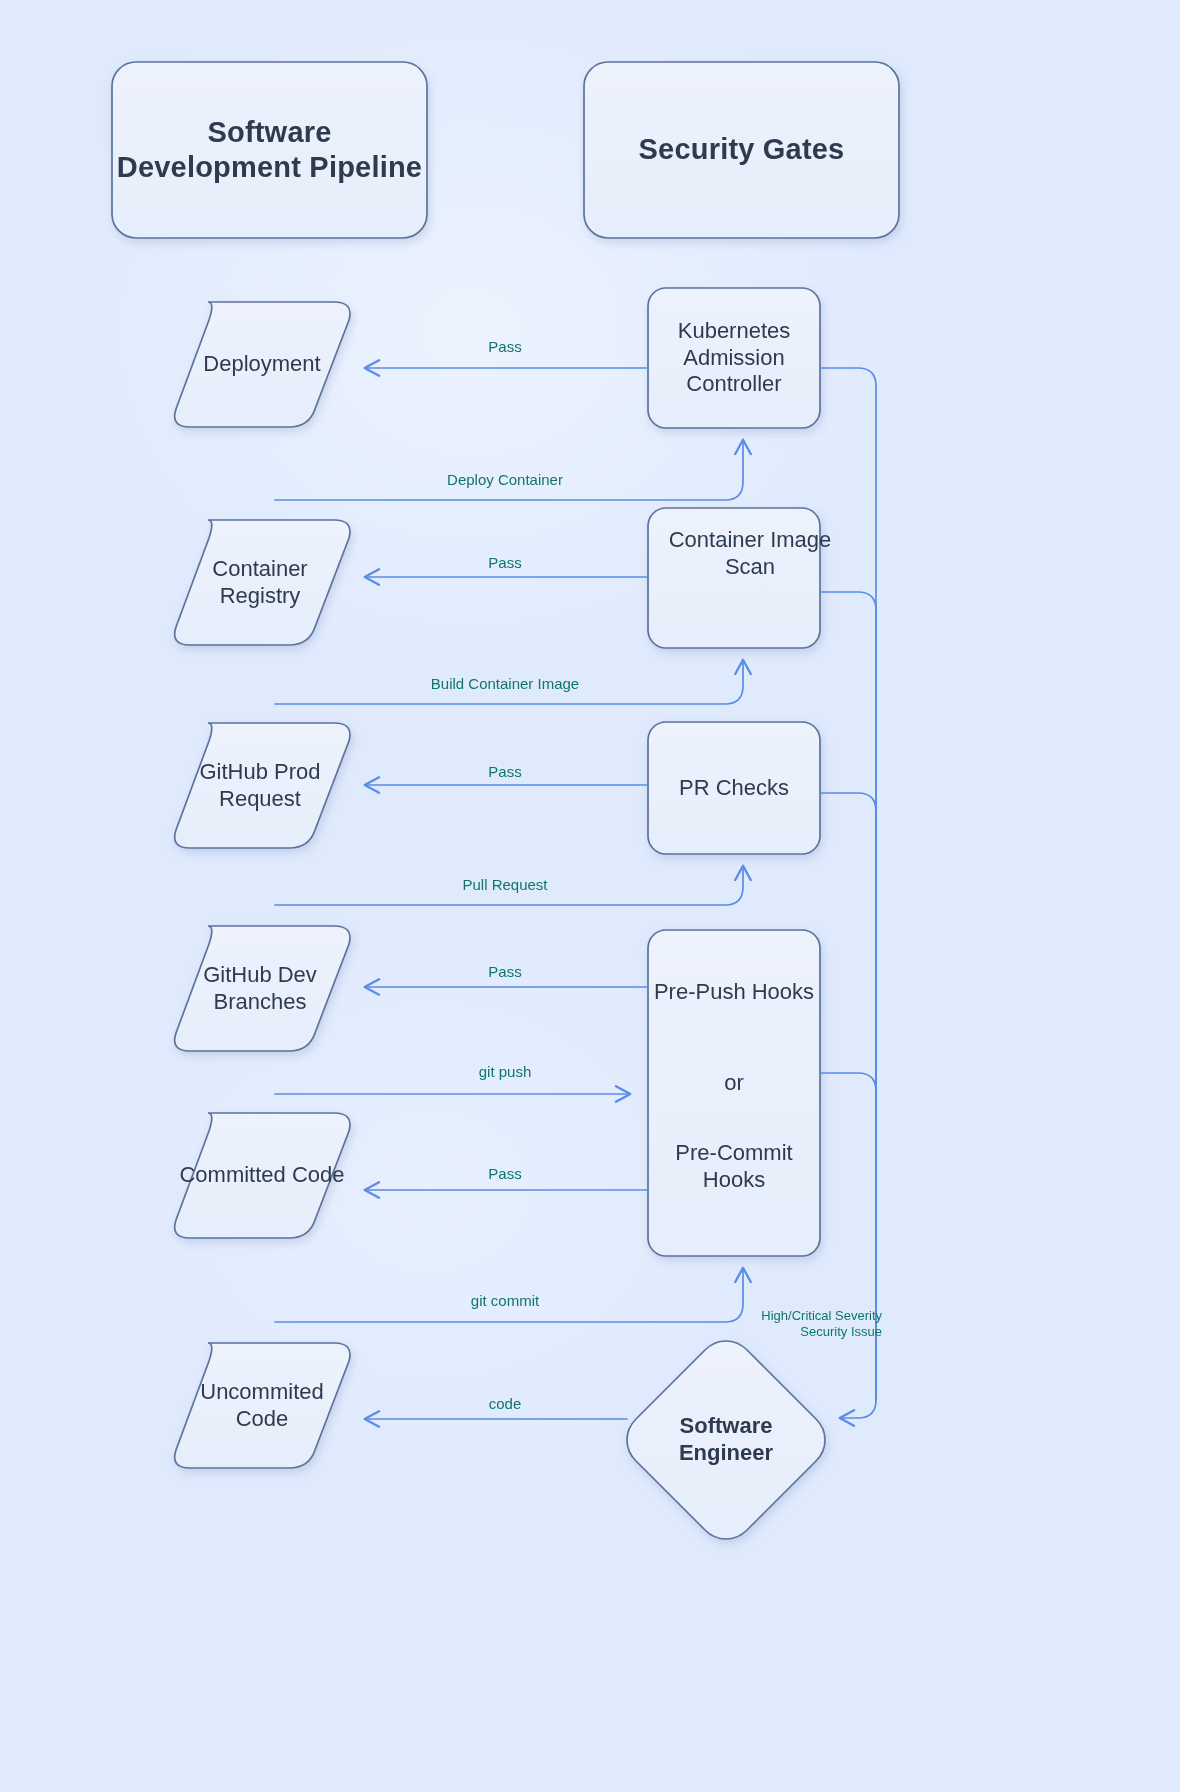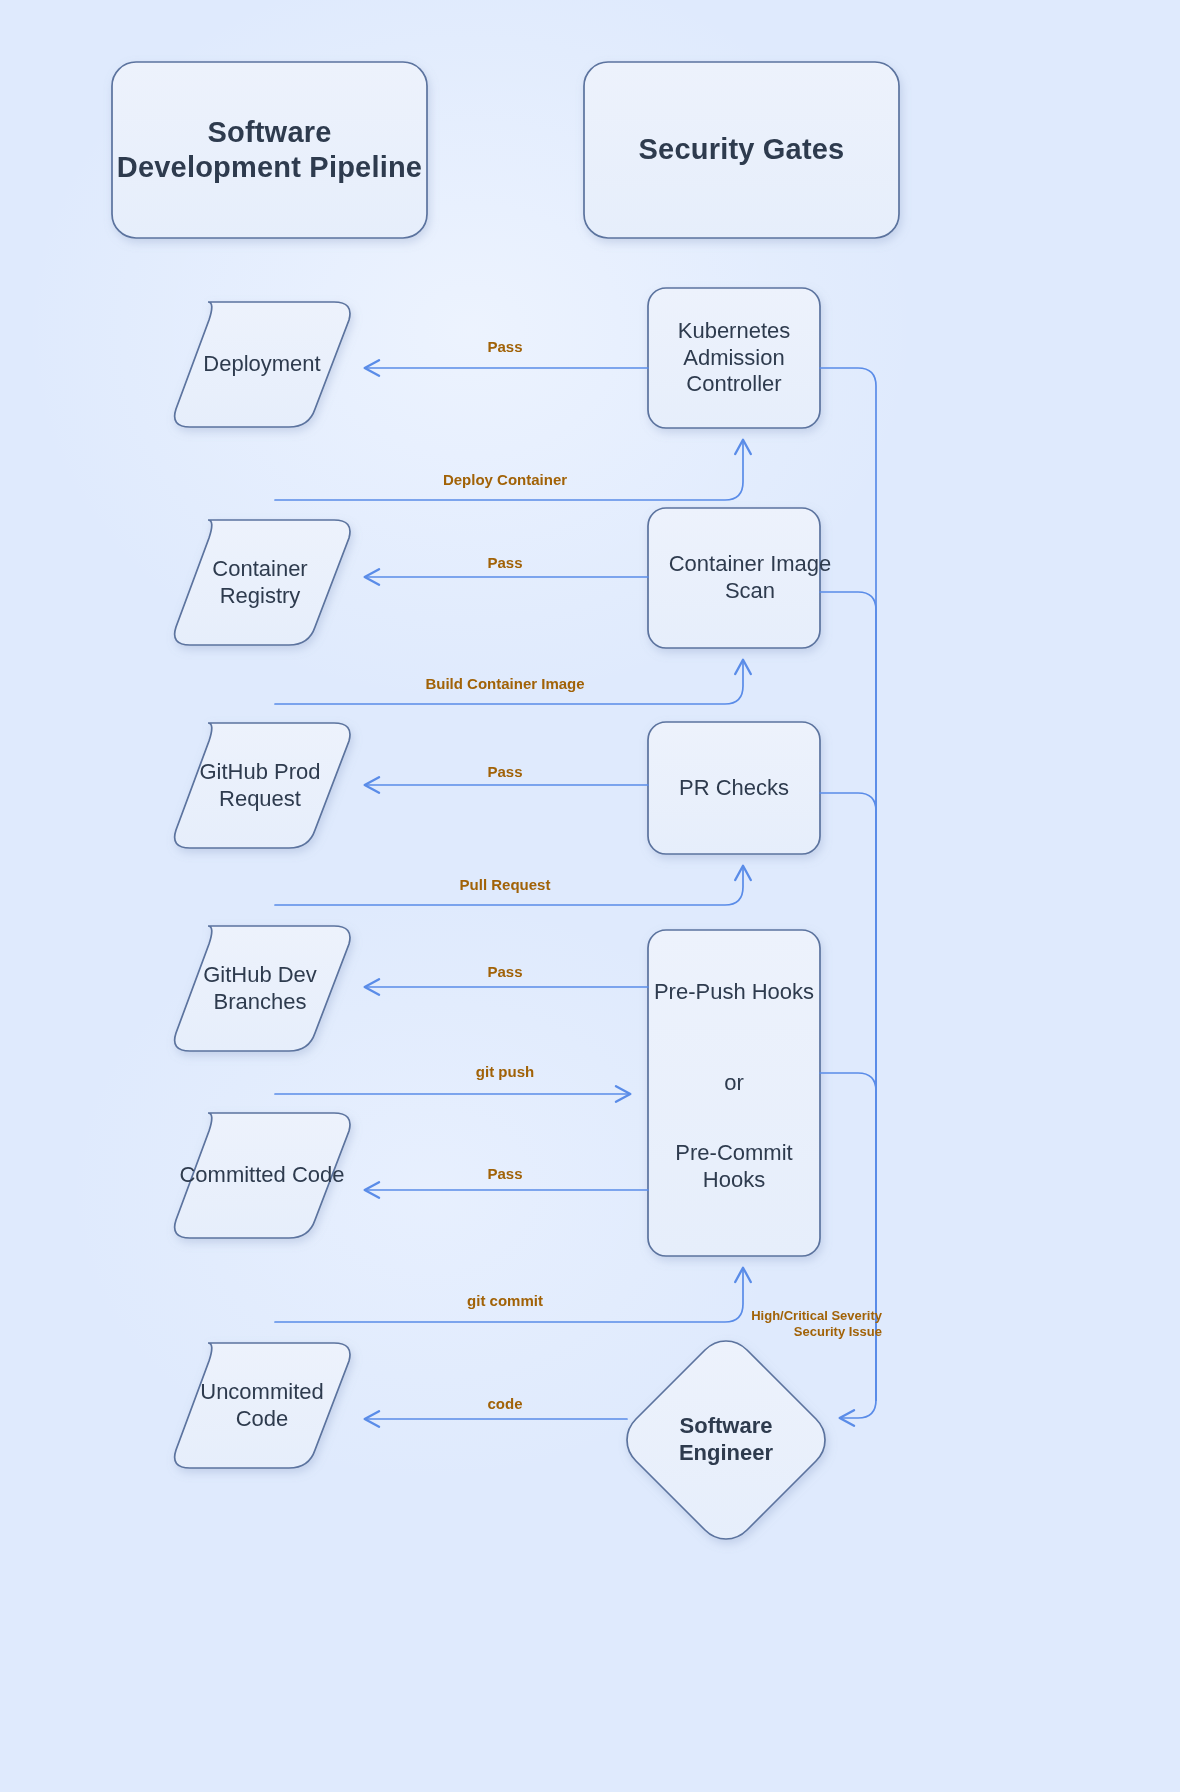--- a/index.html
+++ b/index.html
@@ -17,21 +17,21 @@
   }
   svg.layer{position:absolute;left:0;top:0;width:1180px;height:1792px;}
   .node-label{
     position:absolute;display:flex;align-items:center;justify-content:center;
     text-align:center;color:#2e3b4e;pointer-events:none;line-height:1.22;
   }
   .hdr-label{font-size:29px;font-weight:bold;letter-spacing:.2px;}
   .proc-label{font-size:22px;font-weight:400;}
   .diamond-label{font-size:22px;font-weight:bold;}
   .edge-label{
-    position:absolute;color:#a16207;font-size:15px;font-weight:bold;
+    position:absolute;color:#0f766e;font-size:15px;font-weight:normal;
     text-align:center;line-height:1.25;pointer-events:none;white-space:pre-line;
   }
 </style>
 </head>
 <body>
 
 <div id="stage">
   <div class="bg-glow"></div>
 
   <svg class="layer" viewBox="0 0 1180 1792">
@@ -137,21 +137,21 @@
   <div class="node-label hdr-label" style="left:584px;top:62px;width:315px;height:176px;border-radius:9px;">Security Gates</div>
 
   <div class="node-label proc-label" style="left:176px;top:302px;width:172px;height:125px;">Deployment</div>
   <div class="node-label proc-label" style="left:174px;top:520px;width:172px;height:125px;">Container Registry</div>
   <div class="node-label proc-label" style="left:174px;top:723px;width:172px;height:125px;">GitHub Prod Request</div>
   <div class="node-label proc-label" style="left:174px;top:926px;width:172px;height:125px;">GitHub Dev Branches</div>
   <div class="node-label proc-label" style="left:176px;top:1113px;width:172px;height:125px;">Committed Code</div>
   <div class="node-label proc-label" style="left:648px;top:288px;width:172px;height:140px;">Kubernetes Admission Controller</div>
 
   <div class="node-label proc-label" style="left:176px;top:1343px;width:172px;height:125px;">Uncommited Code</div>
-  <div class="node-label proc-label" style="left:648px;top:508px;width:204px;height:140px;">Container Image Scan</div>
+  <div class="node-label proc-label" style="left:648px;top:484px;width:204px;height:140px;">Container Image Scan</div>
   <div class="node-label proc-label" style="left:648px;top:722px;width:172px;height:132px;">PR Checks</div>
 
   <div class="node-label proc-label" style="left:648px;top:960px;width:172px;height:64px;">Pre-Push Hooks</div>
   <div class="node-label proc-label" style="left:648px;top:1068px;width:172px;height:30px;">or</div>
   <div class="node-label proc-label" style="left:648px;top:1135px;width:172px;height:64px;">Pre-Commit Hooks</div>
 
   <div class="node-label diamond-label" style="left:640px;top:1390px;width:172px;height:100px;">Software Engineer</div>
 
   <div class="edge-label" style="left:405px;top:338px;width:200px;">Pass</div>
   <div class="edge-label" style="left:405px;top:471px;width:200px;">Deploy Container</div>

